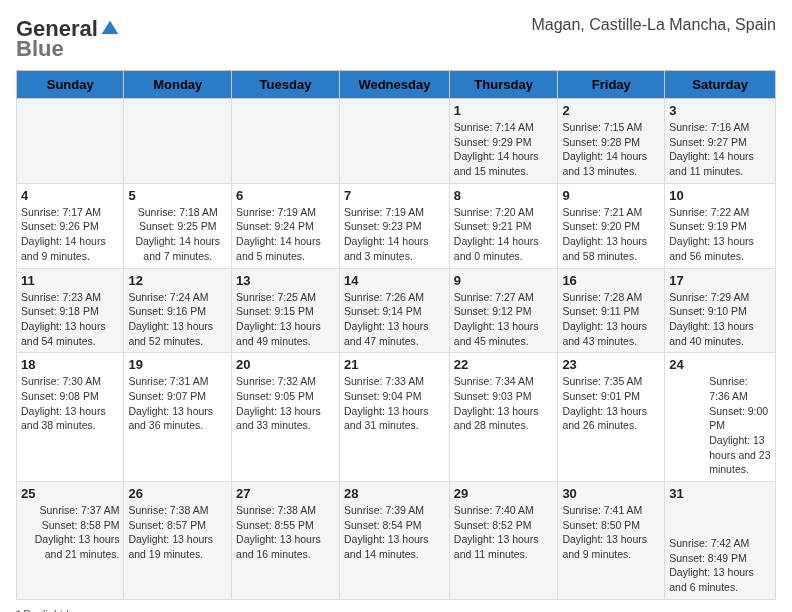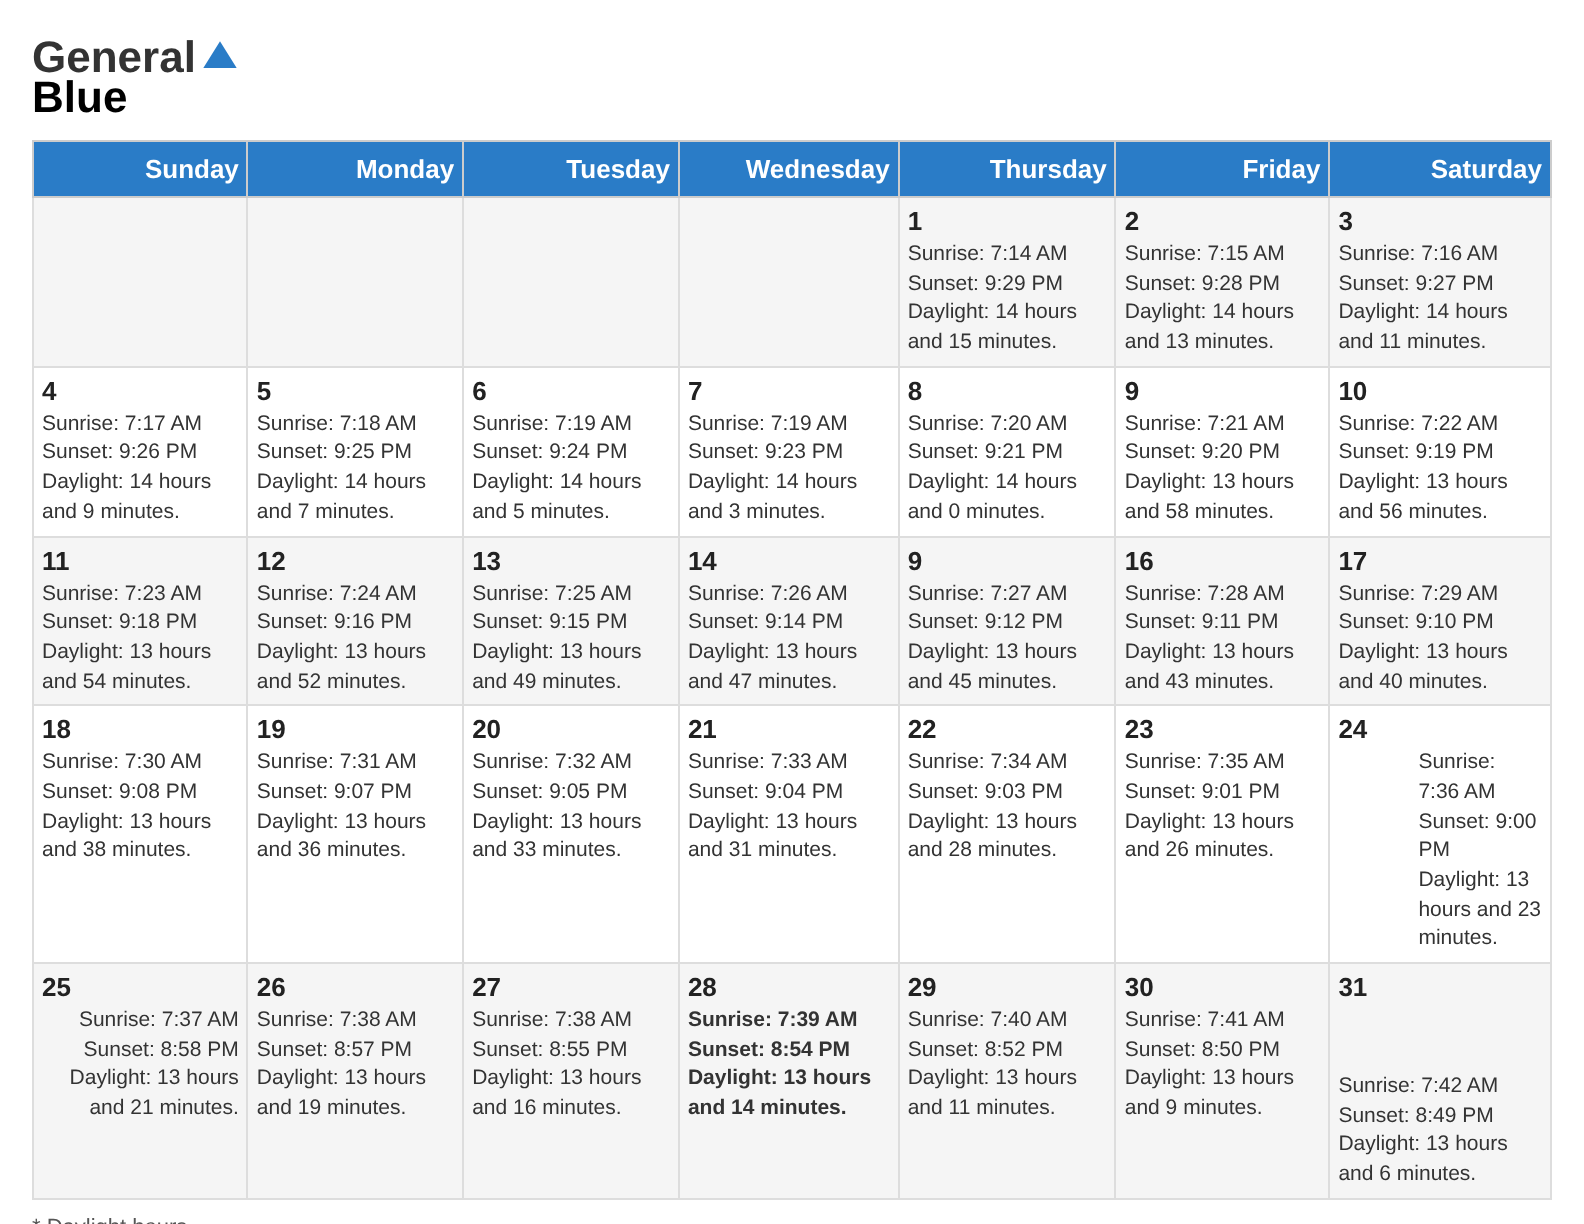--- a/index.html
+++ b/index.html
@@ -27,21 +27,21 @@
       align-items: center;
     }
     .logo-general {
       font-size: 22px;
       font-weight: bold;
       color: #333;
     }
     .logo-blue {
       font-size: 22px;
       font-weight: bold;
-      color: #000000;
+      color: #737373;
     }
     .logo-icon {
       width: 20px;
       height: 20px;
       margin-left: 2px;
     }
     .title-area {
       text-align: right;
     }
     .month-title {
@@ -53,23 +53,23 @@
       font-size: 16px;
       color: #444;
     }
     .calendar-table {
       width: 100%;
       border-collapse: collapse;
       font-size: 11px;
     }
     .calendar-table thead th {
       background-color: #2a7cc7;
-      color: #ffffff;
+      color: #000000;
       padding: 6px 4px;
-      text-align: right;
+      text-align: center;
       font-size: 13px;
       font-weight: bold;
       border: 1px solid #ccc;
     }
     .calendar-table tbody td {
       border: 1px solid #ddd;
       vertical-align: top;
       padding: 4px;
       width: 113px;
       min-height: 80px;
@@ -108,20 +108,21 @@
   <div class="logo">
     <div class="logo-text">
       <span class="logo-general">General</span>
       <svg class="logo-icon" viewBox="0 0 24 24">
         <polygon points="12,2 22,18 2,18" fill="#2a7cc7"></polygon>
       </svg>
     </div>
     <span class="logo-blue" style="margin-top:-6px;">Blue</span>
   </div>
   <div class="title-area">
+    <div class="location-title">Magan, Castille-La Mancha, Spain</div>
   </div>
 </div>
 
 <table class="calendar-table">
   <thead>
     <tr>
     <th>Sunday</th>
         <th>Monday</th>
         <th>Tuesday</th>
         <th>Wednesday</th>
@@ -157,21 +158,21 @@
       </tr>
       <tr>
         <td>
           <span class="day-number">4</span>
           <div class="day-info" style="white-space: pre-line;">Sunrise: 7:17 AM
 Sunset: 9:26 PM
 Daylight: 14 hours and 9 minutes.</div>
         </td>
         <td>
           <span class="day-number">5</span>
-          <div class="day-info" style="white-space: pre-line;">Sunrise: 7:18 AM
+          <div class="day-info" style="white-space: pre-line; text-align: center;">Sunrise: 7:18 AM
 Sunset: 9:25 PM
 Daylight: 14 hours and 7 minutes.</div>
         </td>
         <td>
           <span class="day-number">6</span>
           <div class="day-info" style="white-space: pre-line;">Sunrise: 7:19 AM
 Sunset: 9:24 PM
 Daylight: 14 hours and 5 minutes.</div>
         </td>
         <td>
@@ -301,21 +302,21 @@
 Daylight: 13 hours and 19 minutes.</div>
         </td>
         <td>
           <span class="day-number">27</span>
           <div class="day-info" style="white-space: pre-line;">Sunrise: 7:38 AM
 Sunset: 8:55 PM
 Daylight: 13 hours and 16 minutes.</div>
         </td>
         <td>
           <span class="day-number">28</span>
-          <div class="day-info" style="white-space: pre-line; font-weight: bold;">Sunrise: 7:39 AM
+          <div class="day-info" style="white-space: pre-line;">Sunrise: 7:39 AM
 Sunset: 8:54 PM
 Daylight: 13 hours and 14 minutes.</div>
         </td>
         <td>
           <span class="day-number">29</span>
           <div class="day-info" style="white-space: pre-line;">Sunrise: 7:40 AM
 Sunset: 8:52 PM
 Daylight: 13 hours and 11 minutes.</div>
         </td>
         <td>

